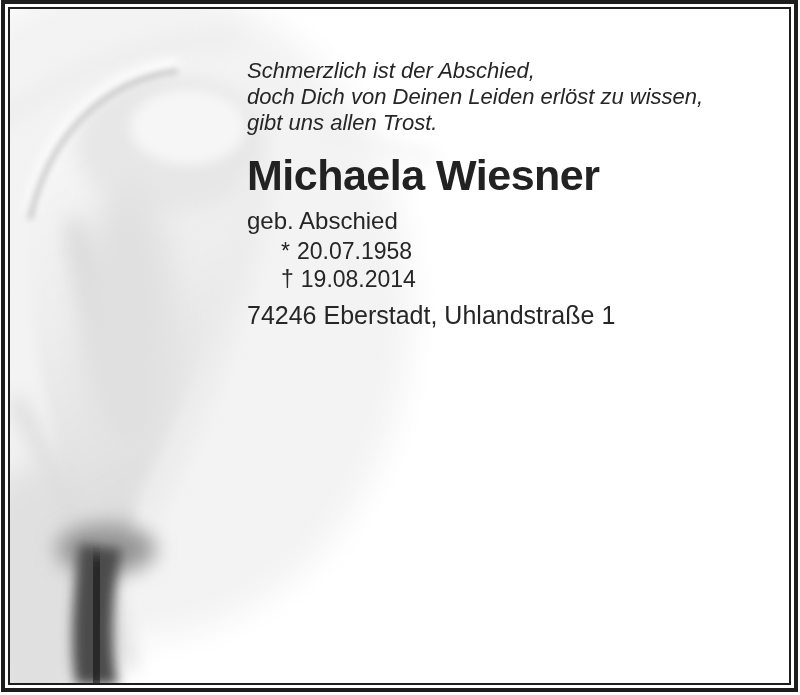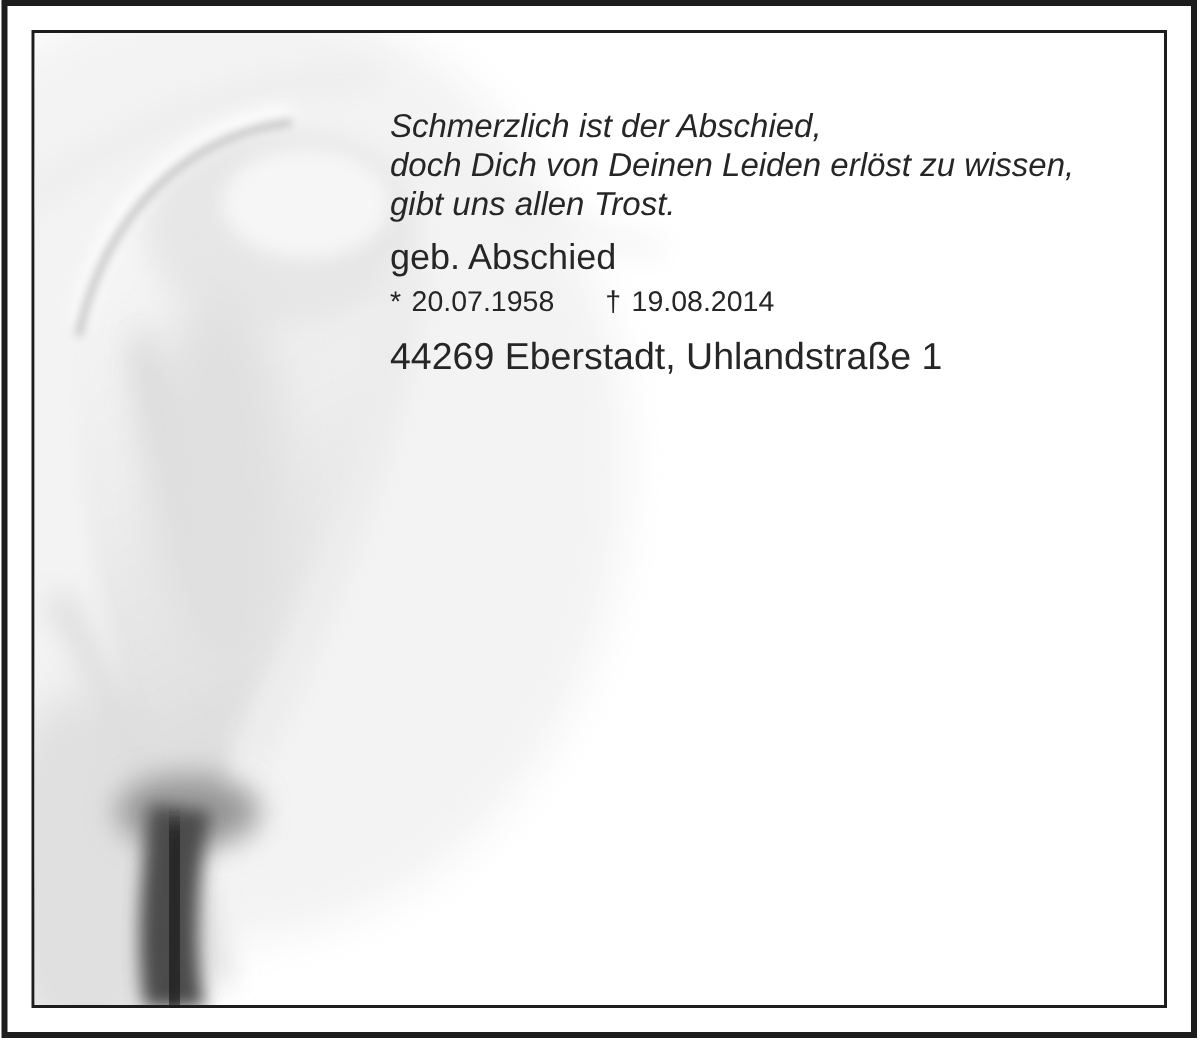--- a/index.html
+++ b/index.html
@@ -4,21 +4,21 @@
 <style>
   html,body{margin:0;padding:0;}
   body{
     width:800px;height:695px;position:relative;background:#ffffff;
     font-family:"Liberation Sans","DejaVu Sans",sans-serif;
     color:#262626;overflow:hidden;
   }
   .frame-outer{
     position:absolute;top:0;left:1px;right:2px;bottom:3px;
     border:4px solid #1d1d1d;
-    padding:16px;box-sizing:border-box;
+    padding:3px;box-sizing:border-box;
     background:#ffffff;
   }
   .frame-inner{
     position:relative;width:100%;height:100%;
     border:2px solid #1d1d1d;box-sizing:border-box;
     overflow:hidden;background:#ffffff;
   }
   .lily{
     position:absolute;left:0;top:0;height:100%;width:520px;
     pointer-events:none;
@@ -36,22 +36,22 @@
     margin:16px 0 0 0;
     font-size:43px;line-height:46px;font-weight:700;
     letter-spacing:-0.5px;color:#222222;
   }
   .maiden{
     margin:9px 0 0 0;
     font-size:24px;line-height:28px;
   }
   .dates{
     margin:2px 0 0 0;
-    font-size:19px;line-height:28px;
-    display:flex;align-items:baseline;
+    font-size:23px;line-height:28px;
+    display:flex;align-items:baseline;flex-direction:column;
   }
   .dates .death-group{margin-left:34px;text-align:center;}
   .dates .sym{margin-right:7px;}
   .para{
     font-size:25px;line-height:33px;
     margin:0 0 10px 0;
     white-space:pre-line;
   }
   .para.first{margin-top:29px;}
   .address{
@@ -113,33 +113,34 @@
         <path d="M 70 535 C 62 590 60 645 66 676 L 108 676 C 100 630 102 580 112 540 Z" fill="#4c4c4c" filter="url(#b6)"></path>
         <line x1="88" y1="548" x2="85" y2="676" stroke="#262626" stroke-width="24" filter="url(#b6)"></line>
       </svg>
 
       <div class="content">
 
         <p class="epigraph">Schmerzlich ist der Abschied,
 doch Dich von Deinen Leiden erlöst zu wissen,
 gibt uns allen Trost.</p>
 
+        <h1 class="name">Michaela Wiesner</h1>
 
         <p class="maiden">geb. Abschied</p>
 
         <div class="dates">
           <span class="birth-group">
             <span class="sym">*</span><span>20.07.1958</span>
           </span>
           <span class="death-group">
             <span class="sym">†</span><span>19.08.2014</span>
           </span>
         </div>
 
 
 
 
-        <p class="address">44269 Eberstadt, Uhlandstraße 1</p>
+        <p class="address">74246 Eberstadt, Uhlandstraße 1</p>
 
       </div>
     </div>
   </div>
 </div>
 
 </body></html>

